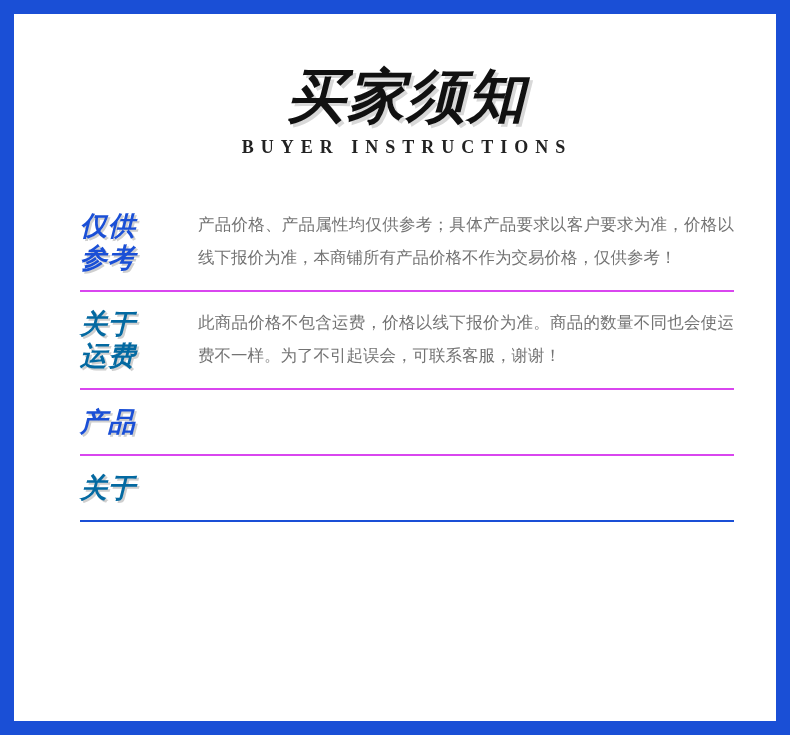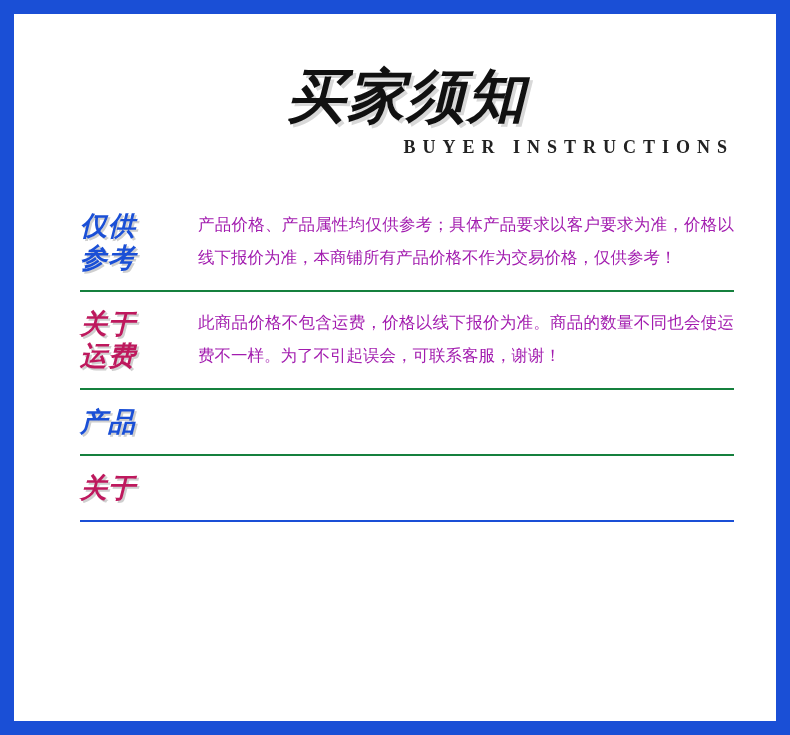--- a/index.html
+++ b/index.html
@@ -44,30 +44,29 @@
     font-style: italic;
     text-shadow: 3px 3px 0 #d8d8d8;
   }
   .title-en {
     margin-top: 10px;
     font-family: "Liberation Serif", serif;
     font-size: 18px;
     letter-spacing: 7px;
     color: #222222;
     font-weight: bold;
-    text-align: right;
   }
   .rows {
     margin-top: 26px;
   }
   .row {
     display: flex;
     align-items: flex-start;
     padding: 14px 0 16px 0;
-    border-bottom: 2px solid #15803d;
+    border-bottom: 2px solid #d946ef;
   }
   .row:last-child {
     border-bottom: 2px solid #1a4fd6;
   }
   .tag {
     flex: 0 0 104px;
     width: 104px;
     font-family: "DejaVu Sans", sans-serif;
     font-weight: bold;
     font-size: 27px;
@@ -77,29 +76,29 @@
     padding-top: 2px;
   }
   .tag span {
     display: block;
   }
   .tag.blue {
     color: #1a4fd6;
     text-shadow: 2px 2px 0 #cfcfcf;
   }
   .tag.orange {
-    color: #be185d;
+    color: #0369a1;
     text-shadow: 2px 2px 0 #cfcfcf;
   }
   .body-text {
     flex: 1 1 auto;
     font-family: "DejaVu Sans", sans-serif;
     font-size: 16.5px;
     line-height: 2.0;
-    color: #a21caf;
+    color: #737373;
     padding-left: 14px;
     text-align: justify;
   }
 </style>
 </head>
 <body>
 
 <div class="page">
   <div class="inner">
 

